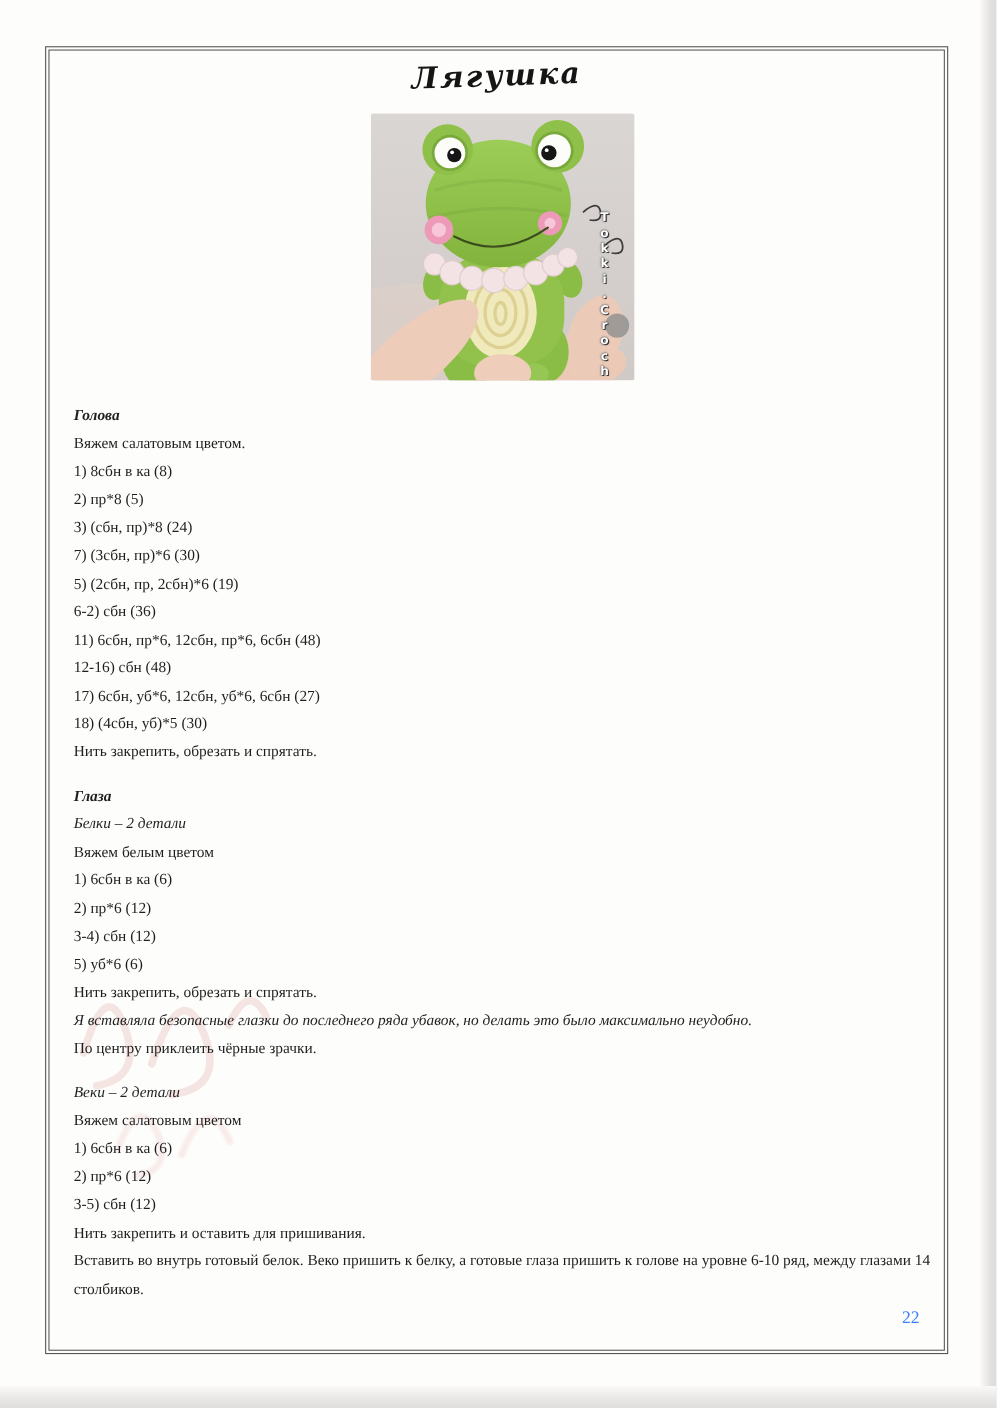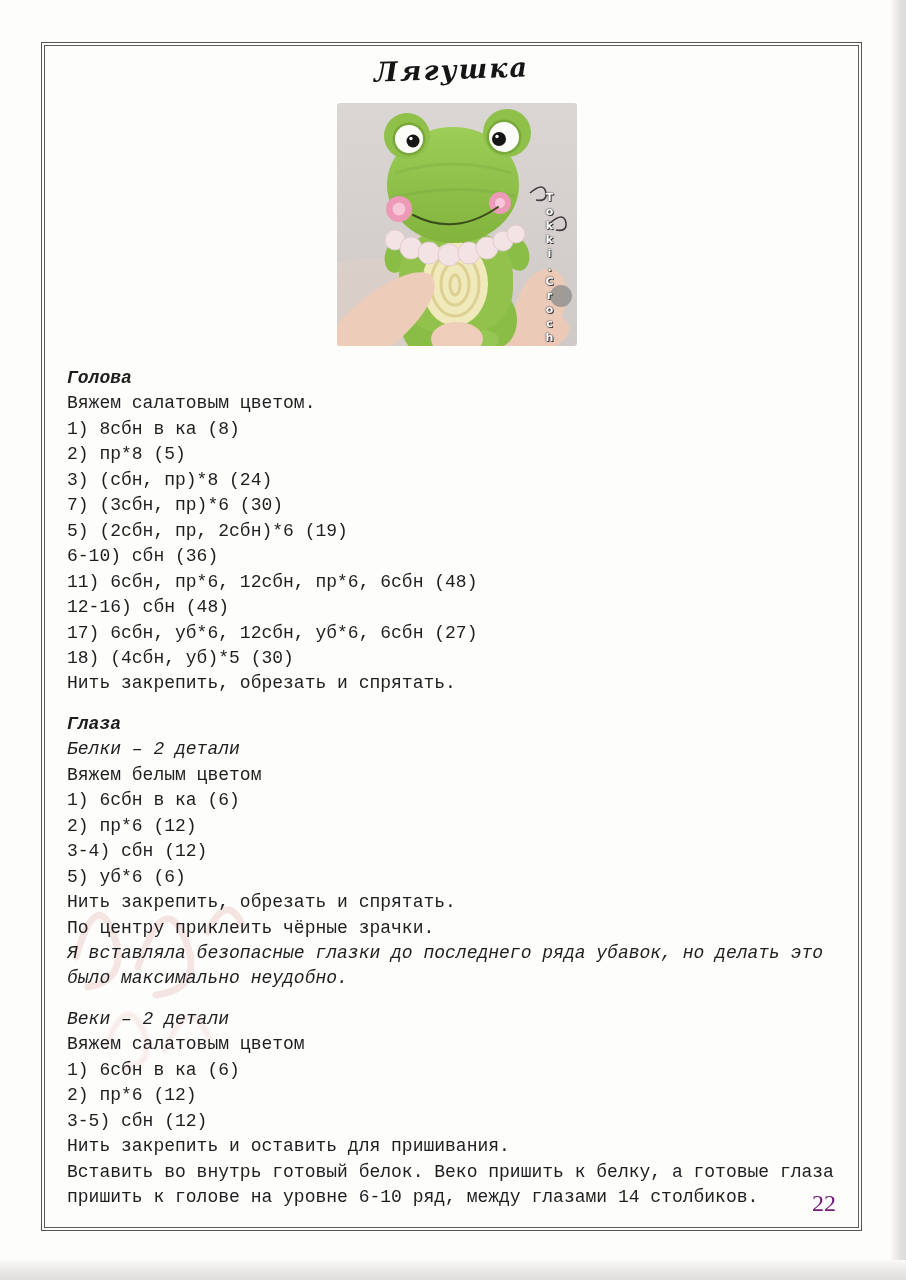--- a/index.html
+++ b/index.html
@@ -53,28 +53,28 @@
   .pink-squiggle2{
     position:absolute;left:95px;top:985px;opacity:.14;
     filter:blur(.8px);pointer-events:none;
   }
   
   .text-block{
     position:absolute;left:67px;top:366px;width:792px;color:#1e1e1e;
   }
   .section{margin:0 0 15px 0;}
   .line{
-    margin:0;font-size:18px;line-height:25.45px;
-    font-family:Liberation Mono, monospace;
+    margin:0;font-size:14px;line-height:25.45px;
+    font-family:Liberation Serif, serif;
   }
   .line.h{font-weight:bold;font-style:italic;}
   .line.i{font-style:italic;}
   .page-number{
     position:absolute;left:41px;top:1190px;width:795px;text-align:right;
-    font-size:24px;color:#701a75;
+    font-size:16px;color:#3b82f6;
   }
 </style>
 </head>
 <body>
 
 <div class="edge-right"></div>
 <div class="edge-bottom"></div>
 
 <div class="frame"></div>
 
@@ -163,38 +163,38 @@
 
 <div class="text-block">
     <div class="section">
       <p class="line h">Голова</p>
       <p class="line n">Вяжем салатовым цветом.</p>
       <p class="line n">1) 8сбн в ка (8)</p>
       <p class="line n">2) пр*8 (5)</p>
       <p class="line n">3) (сбн, пр)*8 (24)</p>
       <p class="line n">7) (3сбн, пр)*6 (30)</p>
       <p class="line n">5) (2сбн, пр, 2сбн)*6 (19)</p>
-      <p class="line n">6-10) сбн (36)</p>
+      <p class="line n">6-2) сбн (36)</p>
       <p class="line n">11) 6сбн, пр*6, 12сбн, пр*6, 6сбн (48)</p>
       <p class="line n">12-16) сбн (48)</p>
       <p class="line n">17) 6сбн, уб*6, 12сбн, уб*6, 6сбн (27)</p>
       <p class="line n">18) (4сбн, уб)*5 (30)</p>
       <p class="line n">Нить закрепить, обрезать и спрятать.</p>
     </div>
     <div class="section">
       <p class="line h">Глаза</p>
       <p class="line i">Белки – 2 детали</p>
       <p class="line n">Вяжем белым цветом</p>
       <p class="line n">1) 6сбн в ка (6)</p>
       <p class="line n">2) пр*6 (12)</p>
       <p class="line n">3-4) сбн (12)</p>
       <p class="line n">5) уб*6 (6)</p>
       <p class="line n">Нить закрепить, обрезать и спрятать.</p>
+      <p class="line i">Я вставляла безопасные глазки до последнего ряда убавок, но делать это было максимально неудобно.</p>
       <p class="line n">По центру приклеить чёрные зрачки.</p>
-      <p class="line i">Я вставляла безопасные глазки до последнего ряда убавок, но делать это было максимально неудобно.</p>
     </div>
     <div class="section">
       <p class="line i">Веки – 2 детали</p>
       <p class="line n">Вяжем салатовым цветом</p>
       <p class="line n">1) 6сбн в ка (6)</p>
       <p class="line n">2) пр*6 (12)</p>
       <p class="line n">3-5) сбн (12)</p>
       <p class="line n">Нить закрепить и оставить для пришивания.</p>
       <p class="line n">Вставить во внутрь готовый белок. Веко пришить к белку, а готовые глаза пришить к голове на уровне 6-10 ряд, между глазами 14 столбиков.</p>
     </div>

